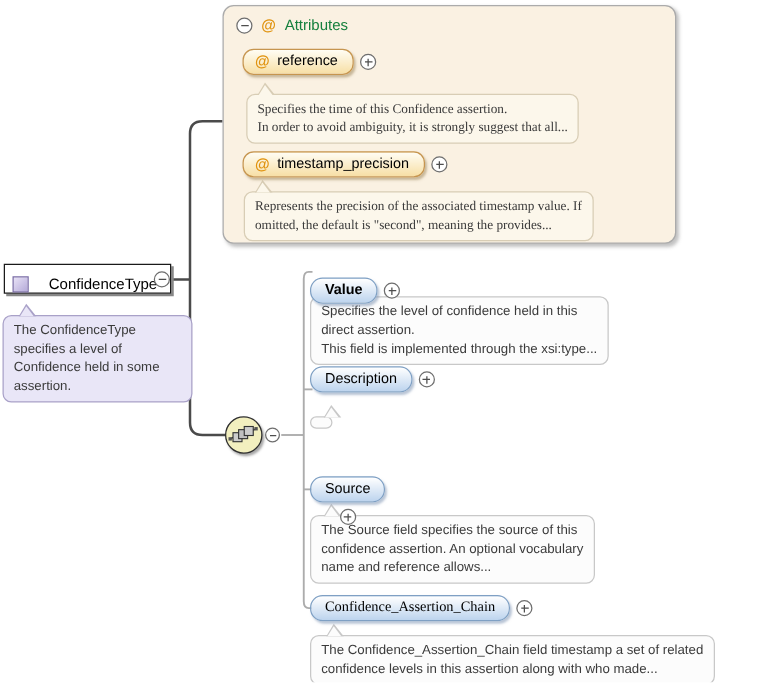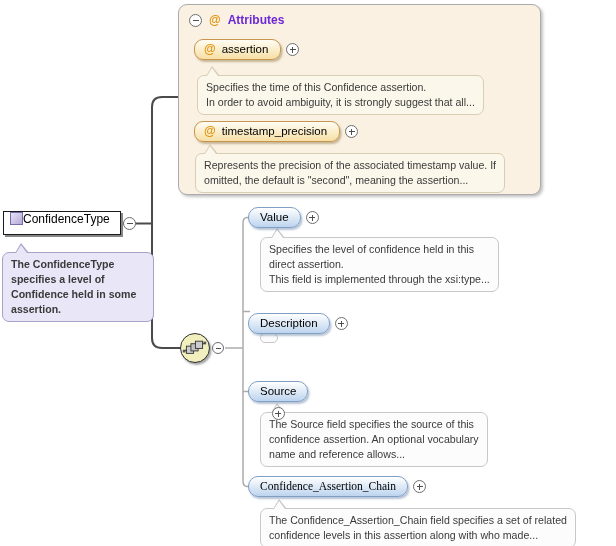--- a/index.html
+++ b/index.html
@@ -18,44 +18,44 @@
   .at { color:#e0930f; font-weight:bold; font-size:12px; line-height:1; }
 
   
   .tt { position:absolute; border-radius:7px; padding:4px 8px; font-size:10.6px; line-height:15px;
         color:#3a3a3a; z-index:2; }
   .tt .text { white-space:pre; display:block; }
   .ptr { position:absolute; top:-10px; width:0; height:0;
          border-left:6px solid transparent; border-right:8px solid transparent; }
   .ptr::after { content:""; position:absolute; left:-5px; top:2px; width:0; height:0;
          border-left:5px solid transparent; border-right:6px solid transparent; }
-  .tt-cream { background:#fcf7eb; border:1px solid #d8cdb5; }
+  .tt-cream { background:#fcf7eb; border:1px solid #d8cdb5;font-family:Liberation Serif, serif; }
   .tt-cream .ptr { border-bottom:10px solid #d8cdb5; }
   .tt-cream .ptr::after { border-bottom:8px solid #fcf7eb; }
-  .tt-white { background:#fcfcfc; border:1px solid #c8c8c8;margin-left:12px; }
+  .tt-white { background:#fcfcfc; border:1px solid #c8c8c8; }
   .tt-white .ptr { border-bottom:10px solid #c8c8c8; }
   .tt-white .ptr::after { border-bottom:8px solid #fcfcfc; }
   .tt-purple { background:#e9e6f7; border:1px solid #a9a1c8; line-height:15px; min-width:134px; }
   .tt-purple .ptr { border-bottom:10px solid #a9a1c8; }
   .tt-purple .ptr::after { border-bottom:8px solid #e9e6f7; }
 
   
   .panel { position:absolute; left:178px; top:4px; width:363px; height:191px; box-sizing:border-box;
            background:#faf1e2; border:1px solid #ababab; border-radius:9px;
            box-shadow:2px 2px 3px rgba(120,120,120,.45); z-index:2; }
   .panel-header { position:absolute; left:10px; top:8px; display:flex; align-items:center; gap:7px; }
-  .panel-title { font-size:12px; color:#6d28d9;font-weight:bold; }
+  .panel-title { font-size:12px; color:#15803d; }
   .attr-capsule { display:inline-flex; align-items:center; gap:6px; padding:3px 12px 4px 9px;
            background:linear-gradient(#fffdf4,#f7dfa5); border:1px solid #c6954f; border-radius:9px;
            box-shadow:1.5px 2px 2px rgba(150,125,80,.5); font-size:11.5px; cursor:pointer; }
 
   
   .root-box { position:absolute; left:3px; top:211px; height:24px; box-sizing:border-box;
            background:#fff; border:1px solid #1a1a1a; box-shadow:2px 2px 0 #878787;
-           display:flex; align-items:flex-start; gap:0; padding:0 10px 0 6px; font-size:12px; z-index:3; cursor:pointer; }
+           display:flex; align-items:flex-end; gap:16px; padding:0 10px 0 6px; font-size:12px; z-index:3; cursor:pointer; }
   .ct-icon { width:13px; height:13px; background:linear-gradient(135deg,#e8e2f6,#b5aad9);
            border:1px solid #7a6ca6; box-sizing:border-box; }
 
   
   .seq { position:absolute; left:180px; top:333px; width:30px; height:30px; border-radius:50%;
            background:#f2efbf; border:1.5px solid #2e2e2e; box-sizing:border-box;
            box-shadow:1.5px 2px 2px rgba(0,0,0,.35); z-index:3; cursor:pointer; }
 
   
   .elem-capsule { display:inline-flex; align-items:center; padding:3px 11px 4px; white-space:nowrap;
@@ -83,83 +83,83 @@
   <div class="panel">
     <div class="panel-header">
       <span class="circle-btn minus"></span>
       <span class="at">@</span>
       <span class="panel-title">Attributes</span>
     </div>
 
     <div class="row" style="left:15px; top:34px;">
       <span class="attr-capsule">
         <span class="at">@</span>
-        <span>assertion</span>
+        <span>reference</span>
       </span>
       <span class="circle-btn plus"></span>
     </div>
     <div class="tt tt-cream" style="left:18px; top:70px;">
       <span class="ptr" style="left:8px;"></span>
       <span class="text">Specifies the time of this Confidence assertion.
 In order to avoid ambiguity, it is strongly suggest that all...</span>
     </div>
 
     <div class="row" style="left:15px; top:116px;">
       <span class="attr-capsule">
         <span class="at">@</span>
         <span>timestamp_precision</span>
       </span>
       <span class="circle-btn plus"></span>
     </div>
     <div class="tt tt-cream" style="left:16px; top:148px;">
       <span class="ptr" style="left:8px;"></span>
       <span class="text">Represents the precision of the associated timestamp value. If
-omitted, the default is "second", meaning the assertion...</span>
+omitted, the default is "second", meaning the provides...</span>
     </div>
   </div>
 
   <div class="root-box">
     <span class="ct-icon"></span>
     <span>ConfidenceType</span>
   </div>
   <span class="circle-btn minus abs" style="left:123px; top:217px;"></span>
-  <div class="tt tt-purple" style="left:2px; top:252px;font-weight:bold;">
+  <div class="tt tt-purple" style="left:2px; top:252px;">
     <span class="ptr" style="left:12px;"></span>
     <span class="text">The ConfidenceType
 specifies a level of
 Confidence held in some
 assertion.</span>
   </div>
 
   <div class="seq">
     <svg width="27" height="27" viewBox="0 0 30 30">
       <line x1="3" y1="19" x2="27" y2="10" stroke="#333" stroke-width="1.2"></line>
       <rect x="2" y="17.5" width="3" height="3" fill="#555"></rect>
       <rect x="25" y="8.5" width="3" height="3" fill="#555"></rect>
       <rect x="6" y="13.5" width="8" height="8" fill="#cdcdcd" stroke="#333"></rect>
       <rect x="11" y="10.8" width="8" height="8" fill="#c0c0c0" stroke="#333"></rect>
       <rect x="16" y="8" width="8" height="8" fill="#cdcdcd" stroke="#333"></rect>
     </svg>
   </div>
   <span class="circle-btn minus abs" style="left:212px; top:342px; width:12px; height:12px; min-width:12px;"></span>
 
-  <div class="row" style="left:248px; top:207px;">
+  <div class="row" style="left:248px; top:222px;font-weight:bold;">
     <span class="elem-capsule">
       <span>Value</span>
     </span>
     <span class="circle-btn plus"></span>
   </div>
   <div class="tt tt-white" style="left:248px; top:237px;">
     <span class="ptr" style="left:10px;"></span>
     <span class="text">Specifies the level of confidence held in this
 direct assertion.
 This field is implemented through the xsi:type...</span>
   </div>
 
-  <div class="row" style="left:248px; top:313px;align-items:center;">
+  <div class="row" style="left:248px; top:293px;align-items:center;">
     <span class="elem-capsule">
       <span>Description</span>
     </span>
     <span class="circle-btn plus"></span>
   </div>
   <div class="tt tt-white" style="left:248px; top:333px;">
     <span class="ptr" style="left:10px;"></span>
   </div>
 
   <div class="row" style="left:248px; top:381px;flex-direction:column;">
@@ -176,17 +176,17 @@
   </div>
 
   <div class="row" style="left:248px; top:476px;font-family:Liberation Serif, serif;">
     <span class="elem-capsule">
       <span>Confidence_Assertion_Chain</span>
     </span>
     <span class="circle-btn plus"></span>
   </div>
   <div class="tt tt-white" style="left:248px; top:508px;">
     <span class="ptr" style="left:12px;"></span>
-    <span class="text">The Confidence_Assertion_Chain field specifies a set of related
+    <span class="text">The Confidence_Assertion_Chain field timestamp a set of related
 confidence levels in this assertion along with who made...</span>
   </div>
 
 </div>
 
 </body></html>

